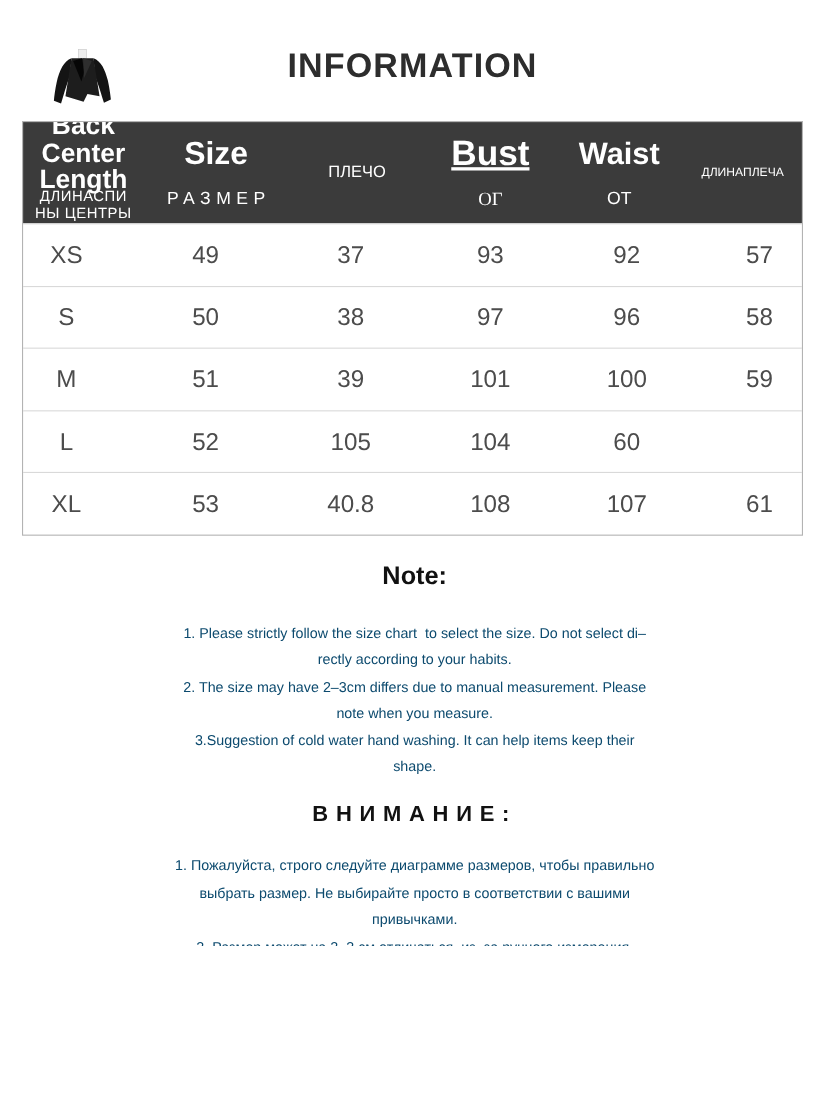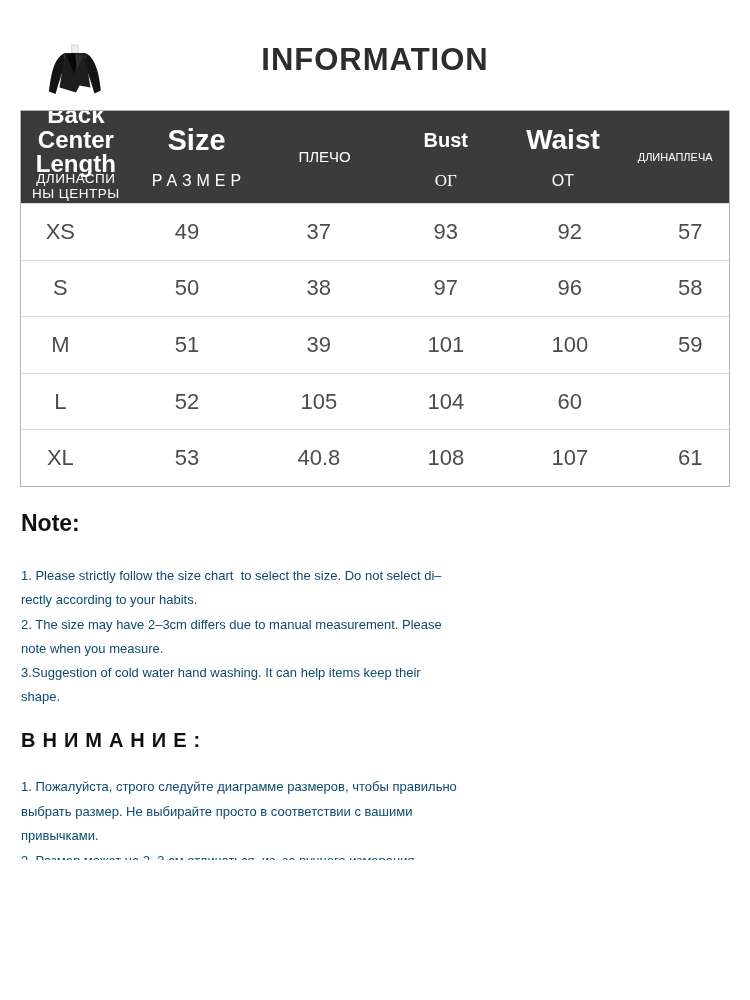--- a/index.html
+++ b/index.html
@@ -68,21 +68,21 @@
     display: flex;
     align-items: center;
     text-align: center;
     white-space: pre-line;
     font-weight: 400;
     line-height: 1.12;
   }
   .c0 .h-en { font-size: 29px; }
   .c1 .h-en { font-size: 24px; }
   .c2 .h-en { font-size: 24px; }
-  .c3 .h-en { font-size: 20px; }
+  .c3 .h-en { font-size: 32px; text-decoration: underline; }
   .c4 .h-en { font-size: 28px; }
   .c5 .h-en { font-size: 24px; }
   .c0 .h-ru { font-size: 16px; letter-spacing: 5px; padding-left: 5px; }
   .c1 .h-ru { font-size: 13.5px; letter-spacing: 0.5px; }
   .c2 .h-ru { font-size: 15px; }
   .c3 .h-ru { font-size: 17px; font-family: "Liberation Serif", serif; }
   .c4 .h-ru { font-size: 16px; text-align: center; }
   .c5 .h-ru { font-size: 11px; }
 
   .trow {
@@ -95,21 +95,21 @@
   }
   .trow:first-of-type { border-top: none; }
   .td {
     text-align: center;
     font-size: 22px;
     font-weight: 300;
     color: #4c4c4c;
   }
 
   
-  .note-block { position: absolute; left: 21px; width: 712px; }
+  .note-block { position: absolute; left: 21px; width: 712px; text-align: center; }
   .note-en { top: 510px; }
   .note-ru { top: 729px; }
   .note-heading {
     font-size: 23px;
     font-weight: 700;
     color: #111111;
   }
   .note-ru .note-heading {
     font-size: 20px;
     letter-spacing: 7px;

